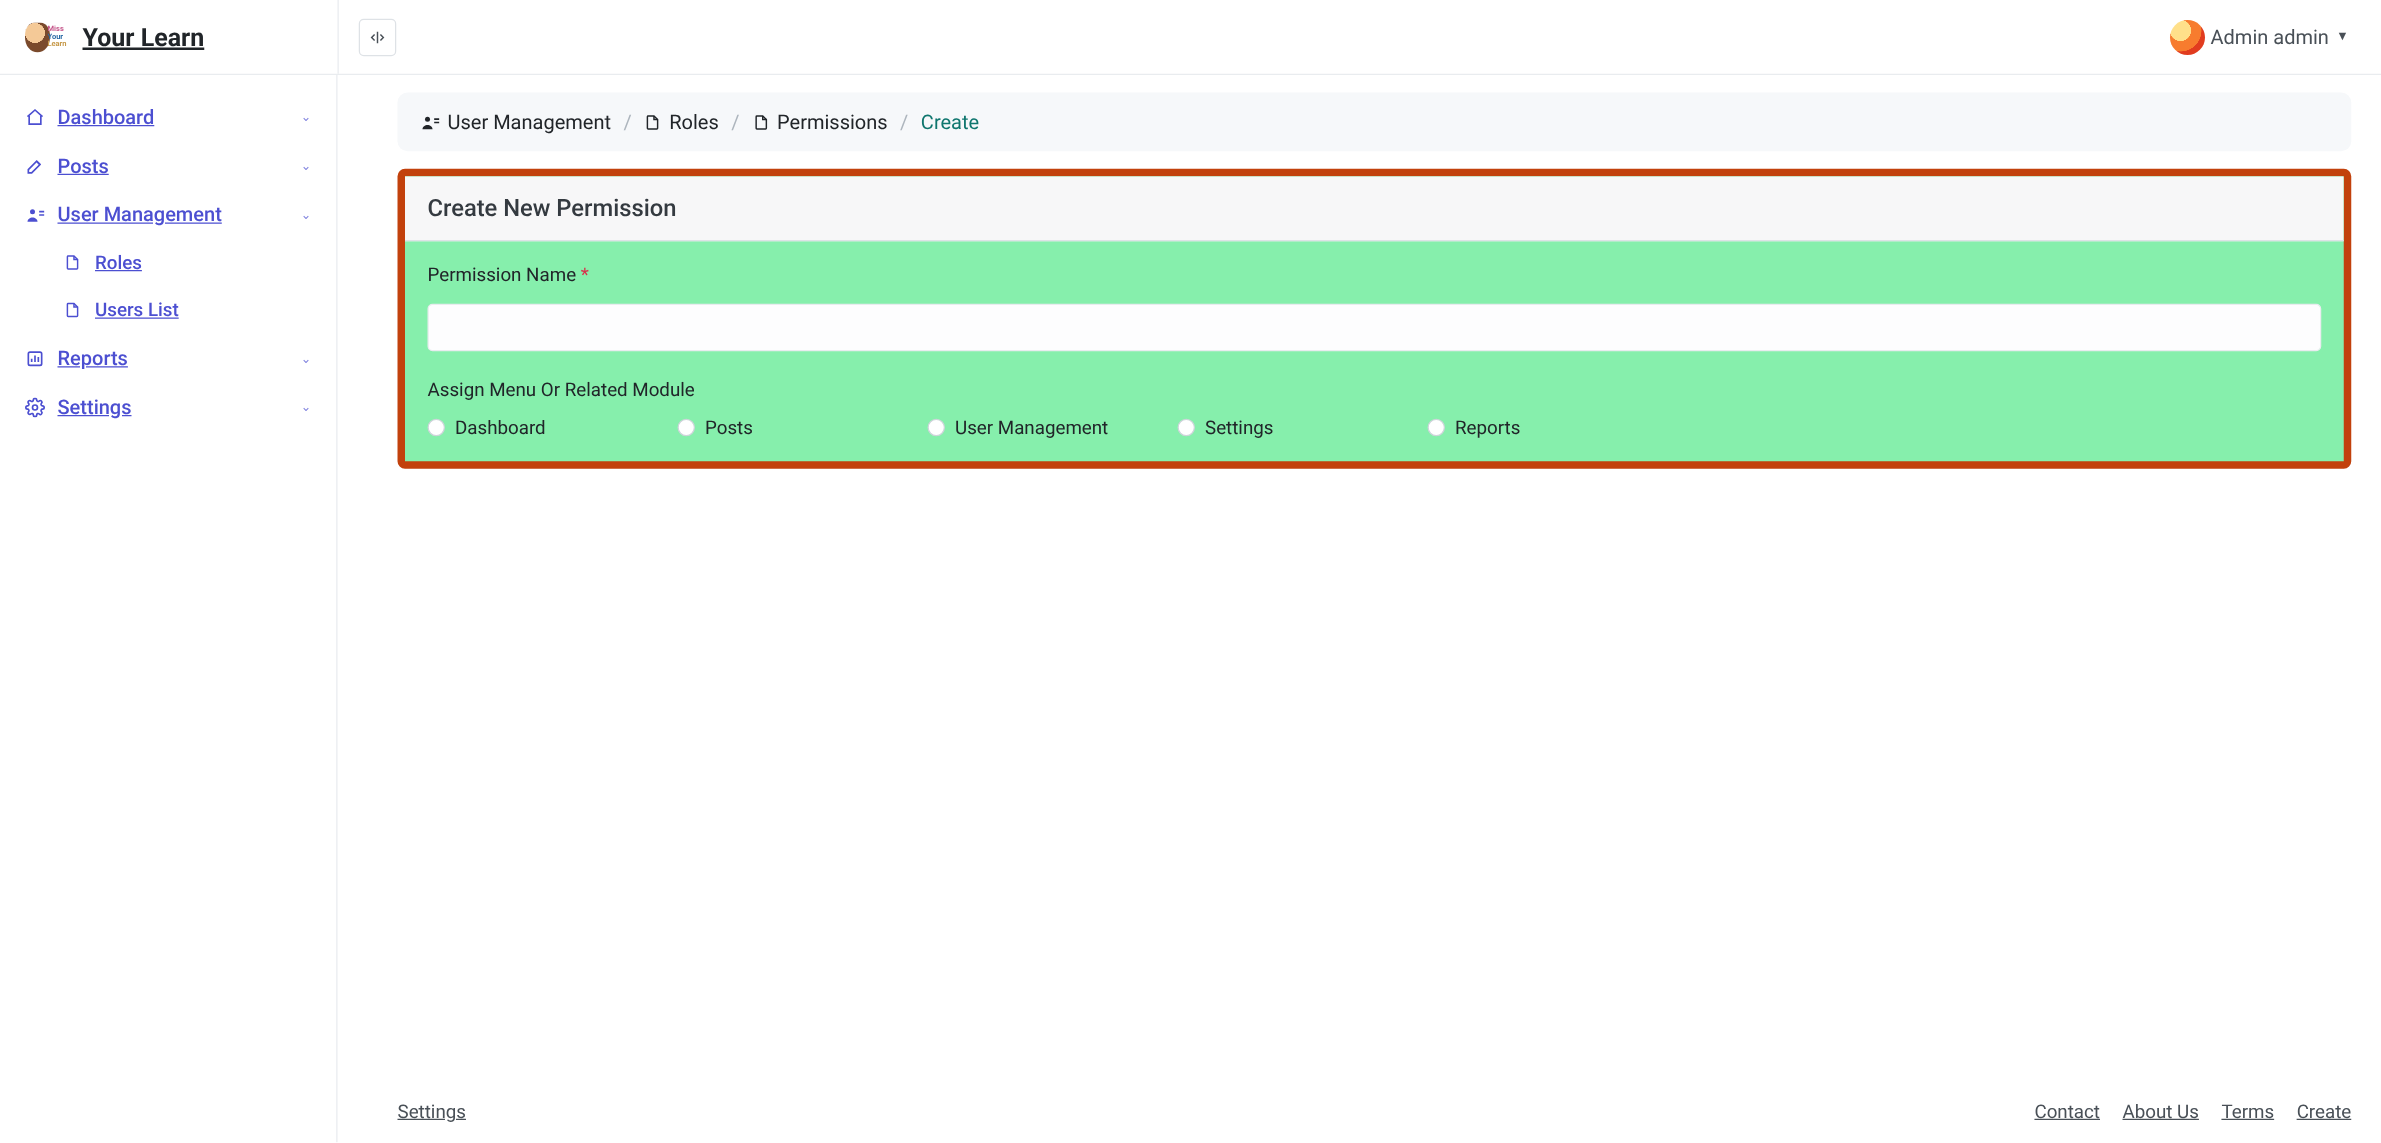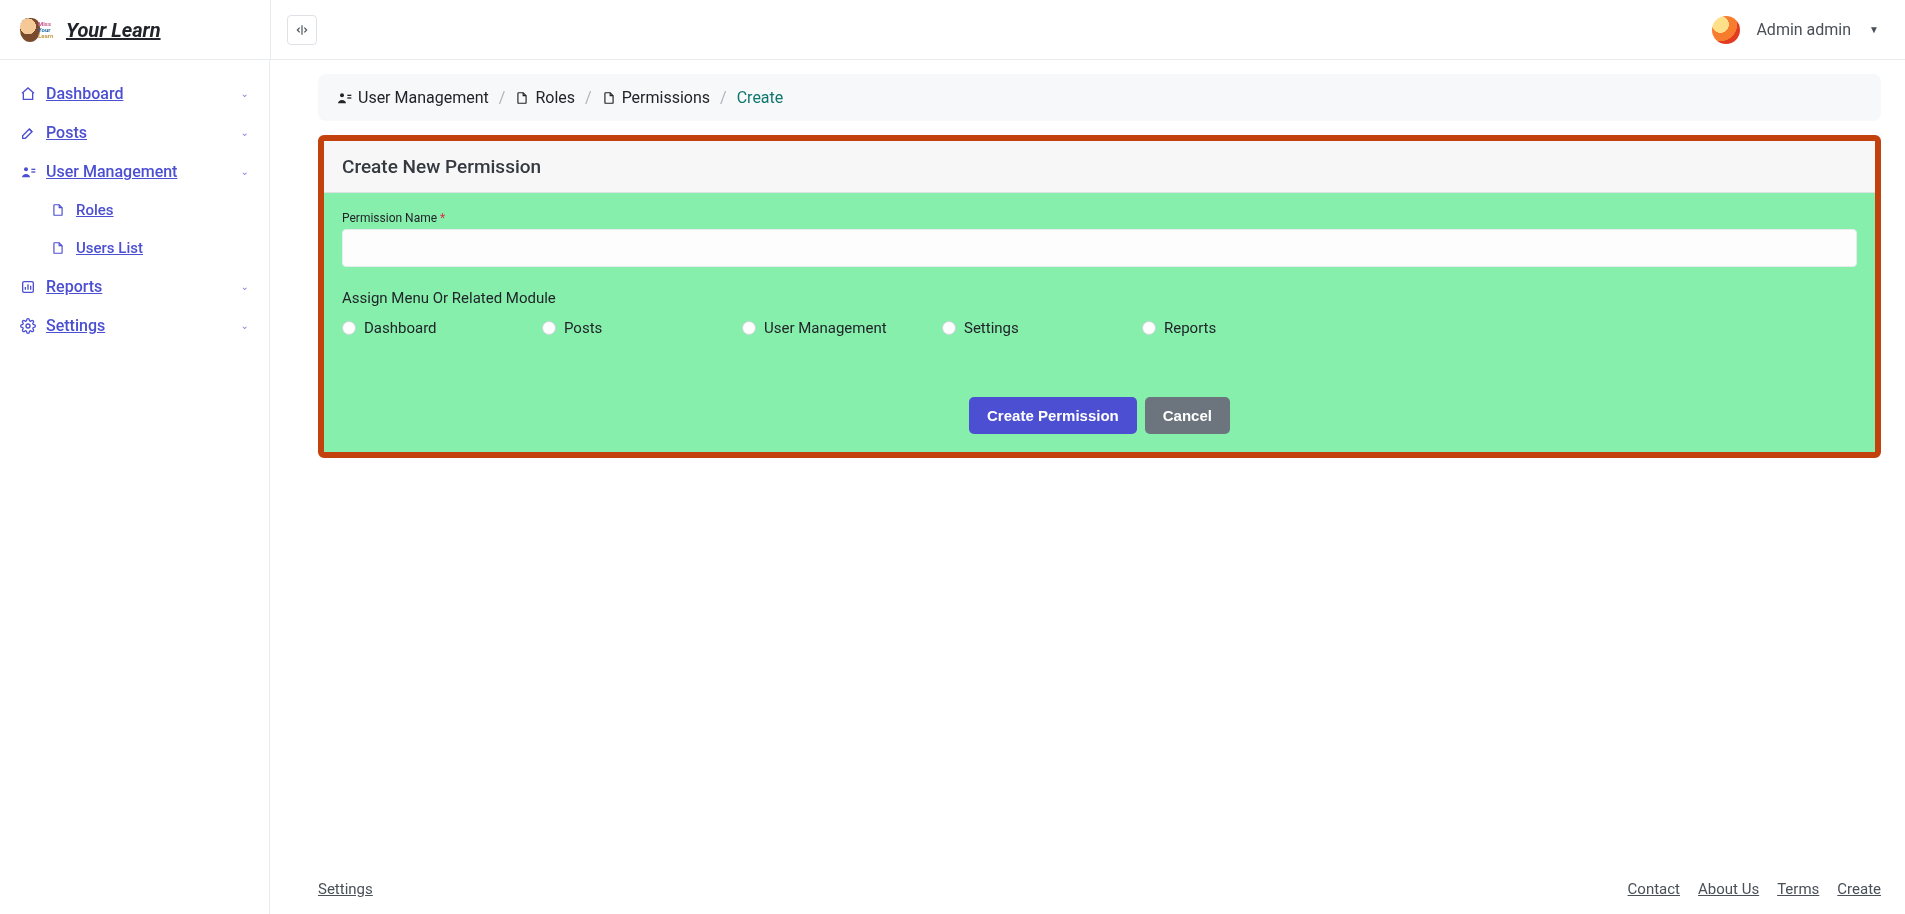--- a/index.html
+++ b/index.html
@@ -10,26 +10,26 @@
     
     .topbar { display: flex; align-items: center; height: 60px; border-bottom: 1px solid #e9ecef; }
     .topbar-left { width: 270px; display: flex; align-items: center; padding: 0 20px; }
     .logo-wrap { display: flex; align-items: center; gap: 6px; }
     .logo-img { width: 40px; height: 24px; position: relative; }
     .logo-face { width: 20px; height: 24px; background: radial-gradient(circle at 40% 35%, #f4c997 0 40%, transparent 41%), #7a4a2c; border-radius: 40% 40% 50% 50%; display: inline-block; position: absolute; left: 0; }
     .logo-text-mini { position: absolute; left: 18px; top: 3px; font-size: 6px; line-height: 6px; }
     .logo-text-mini .miss { color: #c75b8e; font-weight: 700; }
     .logo-text-mini .your { color: #2a6ba5; font-weight: 700; }
     .logo-text-mini .learn { color: #c79a4b; font-weight: 700; }
-    .brand-name { font-size: 20px; font-weight: 700; color: #212529; text-decoration: underline; font-style: italic; }
+    .brand-name { font-size: 20px; font-weight: 700; color: #212529; text-decoration: underline; }
 
     .topbar-main { flex: 1; display: flex; align-items: center; justify-content: space-between; padding: 0 16px; border-left: 1px solid #e9ecef; height: 100%; }
     .toggle-btn { width: 30px; height: 30px; border: 1px solid #dee2e6; border-radius: 4px; background: #fff; display: flex; align-items: center; justify-content: center; cursor: pointer; color: #495057; }
 
-    .user-menu { display: flex; align-items: center; gap: 16px; cursor: pointer; color: #495057; font-size: 16px; padding-right: 10px;}
+    .user-menu { display: flex; align-items: center; gap: 4px; cursor: pointer; color: #495057; font-size: 16px; padding-right: 10px;}
     .avatar { width: 28px; height: 28px; border-radius: 50%; background: radial-gradient(circle at 30% 30%, #ffe08a 0 30%, #f77c2e 31% 60%, #e13c1f 61% 100%); position: relative; overflow: hidden; }
     .caret-down { font-size: 10px; margin-left: 2px; }
 
     
     .body-wrap { display: flex; flex: 1; min-height: 0; gap: 24px; }
 
     
     .sidebar { width: 270px; border-right: 1px solid #e9ecef; padding: 14px 16px; overflow-y: auto; }
     .nav-item { display: flex; align-items: center; justify-content: space-between; padding: 10px 4px; color: #4c4fd1; cursor: pointer; }
     .nav-item-inner { display: flex; align-items: center; gap: 10px; }
@@ -46,21 +46,21 @@
 
     .breadcrumb-bar { background: #f6f8fa; border-radius: 8px; padding: 14px 18px; display: flex; align-items: center; gap: 10px; color: #212529; font-size: 16px; }
     .breadcrumb-bar .sep { color: #adb5bd; }
     .breadcrumb-bar .muted { color: #0f766e; }
     .bc-item { display: flex; align-items: center; gap: 6px; }
 
     .card { margin-top: 14px; border: 6px solid #c2410c; border-radius: 6px; background: #86efac; overflow: hidden; }
     .card-header { background: #f7f7f8; border-bottom: 1px solid #dee2e6; padding: 14px 18px; font-size: 19px; font-weight: 500; color: #343a40; }
     .card-body { padding: 18px; }
 
-    .form-label { font-size: 12px; color: #212529; margin-bottom: 4px; display: block; }
+    .form-label { font-size: 15px; color: #212529; margin-bottom: 14px; display: block; }
     .req { color: #d9304c; }
     .form-control { width: 100%; height: 38px; border: 1px solid #e9ecef; background: #fdfdfe; border-radius: 4px; padding: 0 12px; font-size: 14px; }
 
     .section-label { font-size: 15px; color: #212529; margin-top: 22px; margin-bottom: 12px; display: block; }
     .radio-row { display: flex; gap: 0; flex-wrap: wrap; }
     .radio-col { width: 200px; display: flex; align-items: center; gap: 8px; color: #212529; font-size: 15px; }
     .radio-circle { width: 14px; height: 14px; border: 1px solid #ced4da; border-radius: 50%; background: #fff; display: inline-block; flex-shrink: 0; }
 
     .btn-row { margin-top: 60px; display: flex; gap: 8px; justify-content: center; }
     .btn { border: none; border-radius: 5px; padding: 10px 18px; font-size: 15px; font-weight: 600; cursor: pointer; }
@@ -271,24 +271,20 @@
               <label class="radio-col">
                 <span class="radio-circle"></span>
                 <span>Settings</span>
               </label>
               <label class="radio-col">
                 <span class="radio-circle"></span>
                 <span>Reports</span>
               </label>
             </div>
 
-            <div class="btn-row">
-              <button class="btn btn-primary">Create Permission</button>
-              <button class="btn btn-secondary">Cancel</button>
-            </div>
           </div>
         </div>
       </div>
 
       <div class="footer">
         <span class="flink">Settings</span>
         <div class="footer-right">
           <span class="flink">Contact</span>
           <span class="flink">About Us</span>
           <span class="flink">Terms</span>

